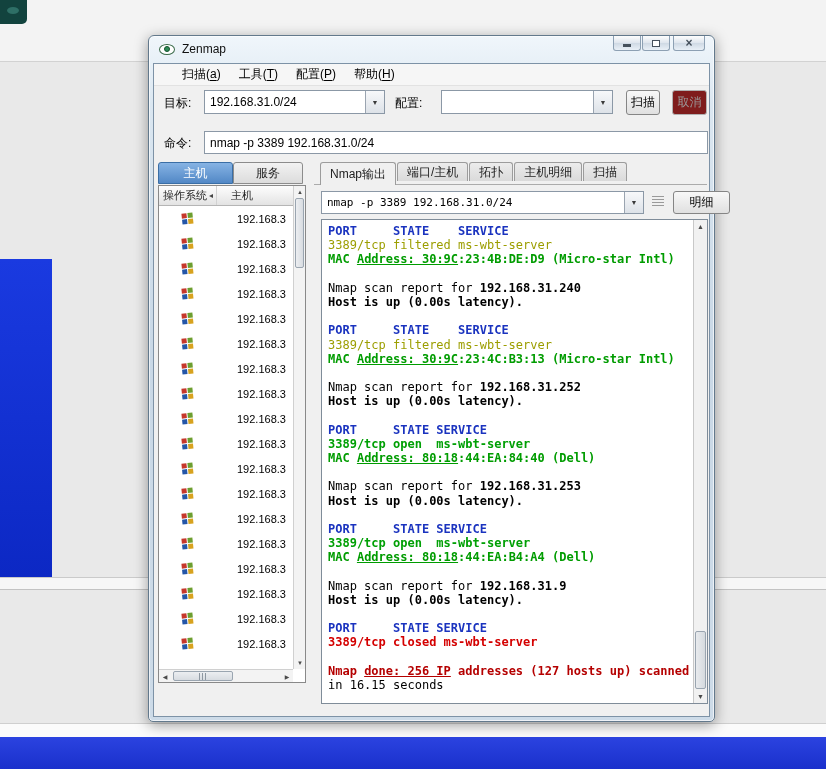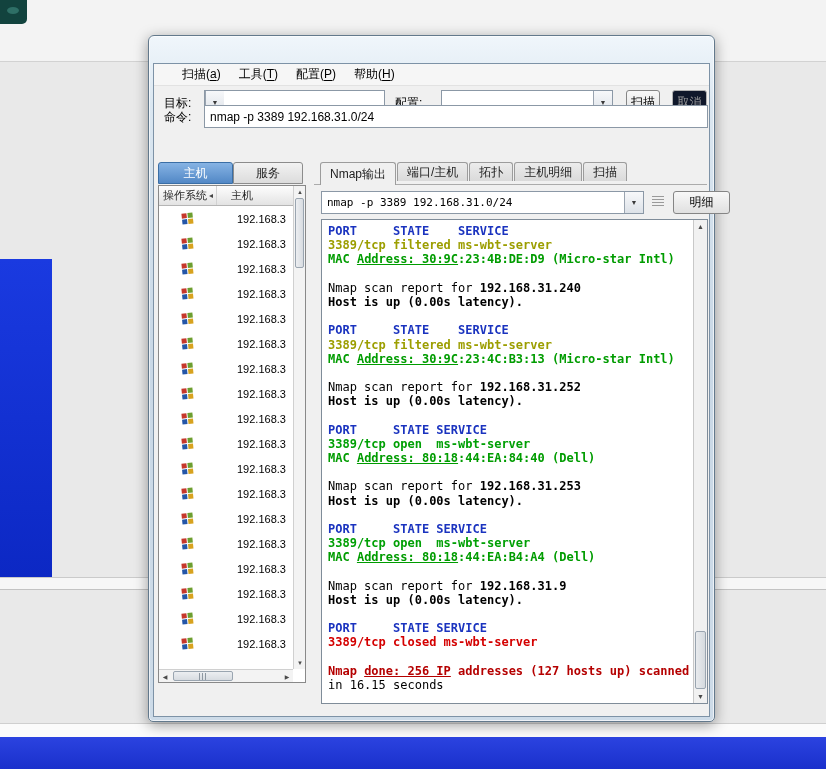--- a/index.html
+++ b/index.html
@@ -37,30 +37,30 @@
   .client{position:absolute;left:4px;right:4px;top:27px;bottom:4px;background:#f0f0f0;border:1px solid #7d92a6}
 
   
   .menubar{position:absolute;left:0;right:0;top:0;height:22px;background:#f6f6f6;border-bottom:1px solid #e2e2e2;
            display:flex;align-items:center;padding-left:20px}
   .menu-item{padding:2px 8px;margin-right:2px;white-space:nowrap}
   .menu-item u{text-underline-offset:2px}
 
   
   .row1{position:absolute;left:0;right:0;top:24px;height:30px}
-  .row2{position:absolute;left:0;right:0;top:39px;height:28px}
+  .row2{position:absolute;left:0;right:0;top:65px;height:28px}
   .lbl{position:absolute;top:7px;white-space:nowrap}
   .combo{position:absolute;top:2px;height:24px;background:#fff;border:1px solid #8b98a6;display:flex;overflow:hidden}
   .combo .val{flex:1;padding:4px 4px 0 5px;white-space:nowrap;overflow:hidden}
   .combo .arrow{width:19px;border-left:1px solid #9aa4b0;display:flex;align-items:center;justify-content:center;
                 font-size:7px;color:#3a3a3a;background:linear-gradient(180deg,#f7f8fa,#dde2e8)}
   .btn{position:absolute;top:2px;height:25px;display:flex;align-items:center;justify-content:center;white-space:nowrap;
        background:linear-gradient(180deg,#f8f8f8,#e0e0e0);border:1px solid #858585;border-radius:3px;
        font-family:inherit;font-size:12px;color:#000;cursor:default}
-  .btn.disabled{color:#9b9b9b;border-color:#b2b2b2;background:#0f172a}
+  .btn.disabled{color:#9b9b9b;border-color:#b2b2b2;background:#7f1d1d}
   .cmd{position:absolute;left:50px;top:2px;width:504px;height:23px;background:#fff;border:1px solid #8b98a6;
        padding:2px 5px;font-family:inherit;font-size:12px;color:#000}
 
   
   .main{position:absolute;left:0;right:0;top:98px;bottom:0}
 
   
   .left-panel{position:absolute;left:4px;top:0;width:149px;bottom:0}
   .ltab{position:absolute;top:0;height:22px;display:flex;align-items:center;justify-content:center;
         background:linear-gradient(180deg,#f2f2f2,#dcdcdc);border:1px solid #8c8c8c;border-radius:3px 3px 0 0;color:#222}
@@ -110,21 +110,21 @@
   .oline{height:14.2px}
   .out-vscroll{position:absolute;top:0;right:0;bottom:0;width:14px;background:#f1f1f1;border-left:1px solid #c8c8c8}
   .out-vscroll .sarrow{width:13px;height:13px;font-size:7px}
   .out-vscroll .up{top:0;left:0}
   .out-vscroll .down{bottom:0;left:0}
   .out-thumb{position:absolute;left:1px;right:1px;bottom:14px;height:58px;background:linear-gradient(90deg,#e9ebee,#d5dade);
              border:1px solid #9aa5b0;border-radius:2px}
 
   
   .seg-portlist{color:#1a33bf;font-weight:bold}
-  .seg-filtered{color:#9c9e00;font-weight:bold}
+  .seg-filtered{color:#9c9e00;font-weight:normal}
   .seg-open{color:#00a005;font-weight:bold}
   .seg-closed{color:#d40000;font-weight:bold}
   .seg-mac{color:#009c00;font-weight:bold}
   .seg-mac_u{color:#009c00;font-weight:bold;text-decoration:underline}
   .seg-plain{color:#000}
   .seg-bold{color:#000;font-weight:bold}
   .seg-ip{color:#000;font-weight:bold}
   .seg-done{color:#b50000;font-weight:bold}
   .seg-done_u{color:#b50000;font-weight:bold;text-decoration:underline}
 </style>
@@ -132,32 +132,50 @@
 <body>
 
 <div class="bg-top"></div>
 <div class="bg-mid-a"></div>
 <div class="corner-icon"></div>
 <div class="bg-blue-left"></div>
 <div class="bg-bottom-white"></div>
 <div class="bg-bottom-blue"></div>
 
 <div class="win">
+  <div class="titlebar">
+    <span class="eye">
+        <i></i>
+      </span>
+    <span class="title">Zenmap</span>
+    <div class="caps">
+      <div class="cbtn">
+          <span class="ico-min"></span>
+        </div>
+      <div class="cbtn">
+          <span class="ico-max"></span>
+        </div>
+      <div class="cbtn close">
+          <span class="ico-x">×</span>
+        </div>
+    </div>
+  </div>
 
   <div class="client">
     <div class="menubar" id="menubar">
         <span class="menu-item">扫描(<u>a</u>)</span>
         <span class="menu-item">工具(<u>T</u>)</span>
         <span class="menu-item">配置(<u>P</u>)</span>
         <span class="menu-item">帮助(<u>H</u>)</span>
       </div>
 
     <div class="row1">
       <span class="lbl" style="left:10px">目标:</span>
       <div class="combo" style="left:50px;width:181px">
+        <span class="val">192.168.31.0/24</span>
         <span class="arrow">▼</span>
       </div>
       <span class="lbl" style="left:241px">配置:</span>
       <div class="combo" style="left:287px;width:172px">
         <span class="val"></span>
         <span class="arrow">▼</span>
       </div>
       <button class="btn" style="left:472px;width:34px">扫描</button>
       <button class="btn disabled" style="left:518px;width:35px">取消</button>
     </div>

